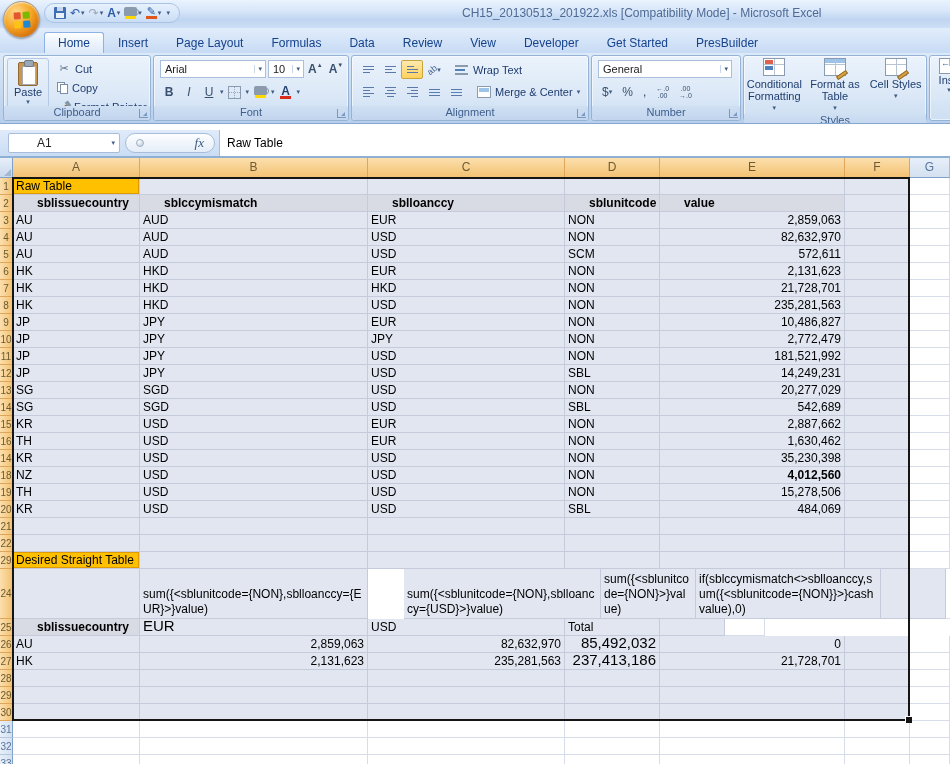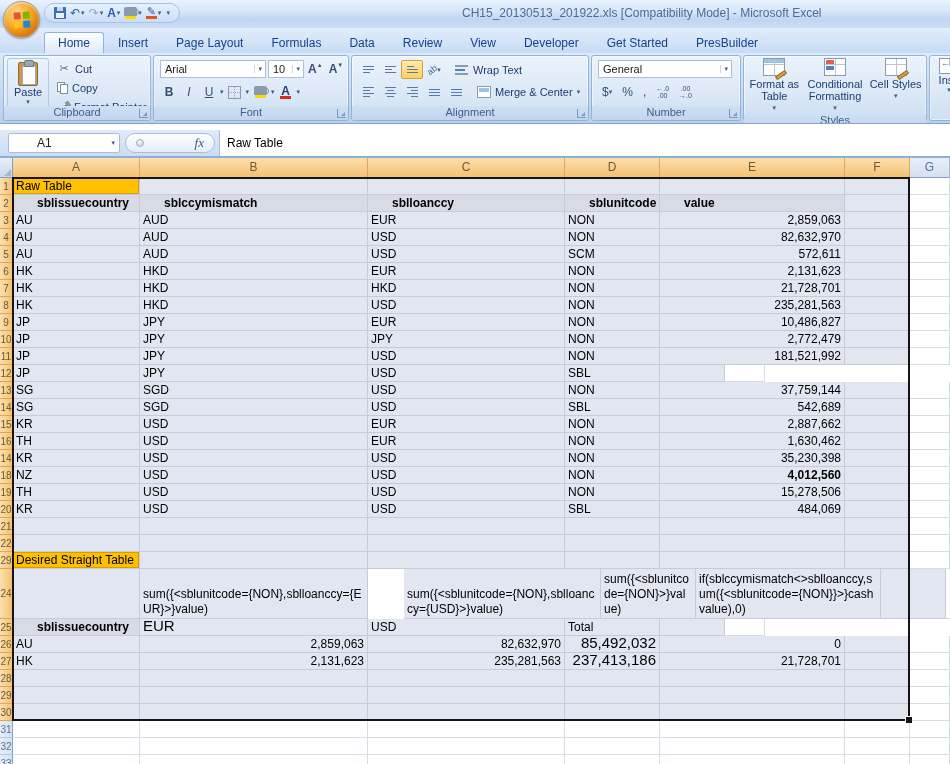--- a/index.html
+++ b/index.html
@@ -434,33 +434,33 @@
               <span>→.0</span>
             </span>
         </div>
       </div>
       <div class="g-label"><span>Number</span><span class="launcher"></span></div>
     </div>
 
     <div class="group g-styles">
       <div class="g-body stybtns">
         <span class="stybtn">
+          <span class="grid-ic cf-ic">
+              <i class="r"></i>
+              <i class="b"></i>
+            </span>
+          <span>Conditional Formatting</span>
+            <span class="dd">▾</span>
+          </span>
+        <span class="stybtn">
           <span class="grid-ic ft-ic">
               <i class="h"></i>
               <i class="brushlet"></i>
             </span>
           <span>Format as Table</span>
-            <span class="dd">▾</span>
-          </span>
-        <span class="stybtn">
-          <span class="grid-ic cf-ic">
-              <i class="r"></i>
-              <i class="b"></i>
-            </span>
-          <span>Conditional Formatting</span>
             <span class="dd">▾</span>
           </span>
         <span class="stybtn">
           <span class="grid-ic">
               <i class="brushlet"></i>
             </span>
           <span>Cell Styles</span>
             <span class="dd">▾</span>
           </span>
       </div>
@@ -610,30 +610,31 @@
         <div class="cell sel num" style="width: 185px;">181,521,992</div>
         <div class="cell sel" style="width: 65px;"></div>
         <div class="cell" style="width: 40px;"></div>
       </div>
       <div class="sheet-row" style="height: 17px;">
         <div class="rh on">12</div>
         <div class="cell sel" style="width: 127px;">JP</div>
         <div class="cell sel" style="width: 228px;">JPY</div>
         <div class="cell sel" style="width: 197px;">USD</div>
         <div class="cell sel" style="width: 95px;">SBL</div>
+        <div class="cell sel num" style="width: 185px;">14,249,231</div>
         <div class="cell sel" style="width: 65px;"></div>
         <div class="cell" style="width: 40px;"></div>
       </div>
       <div class="sheet-row" style="height: 17px;">
         <div class="rh on">13</div>
         <div class="cell sel" style="width: 127px;">SG</div>
         <div class="cell sel" style="width: 228px;">SGD</div>
         <div class="cell sel" style="width: 197px;">USD</div>
         <div class="cell sel" style="width: 95px;">NON</div>
-        <div class="cell sel num" style="width: 185px;">37,759,144</div>
+        <div class="cell sel num" style="width: 185px;">20,277,029</div>
         <div class="cell sel" style="width: 65px;"></div>
         <div class="cell" style="width: 40px;"></div>
       </div>
       <div class="sheet-row" style="height: 17px;">
         <div class="rh on">14</div>
         <div class="cell sel" style="width: 127px;">SG</div>
         <div class="cell sel" style="width: 228px;">SGD</div>
         <div class="cell sel" style="width: 197px;">USD</div>
         <div class="cell sel" style="width: 95px;">SBL</div>
         <div class="cell sel num" style="width: 185px;">542,689</div>

